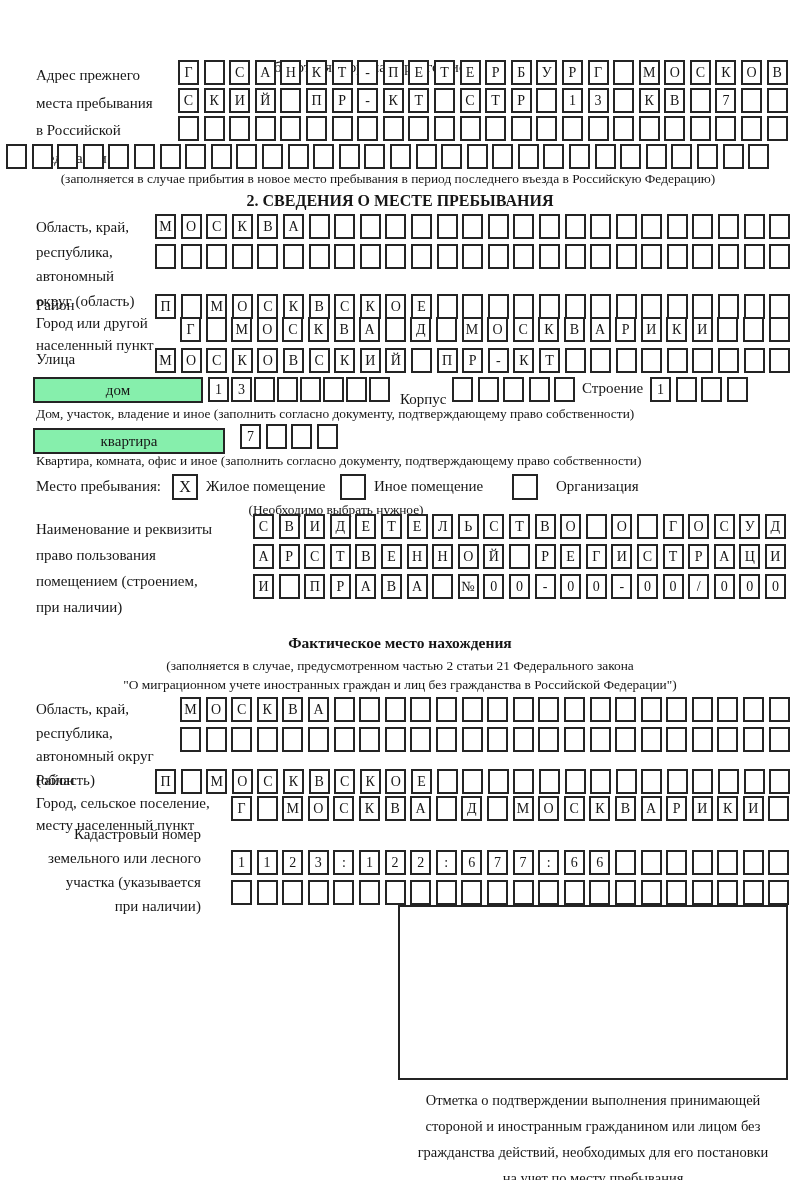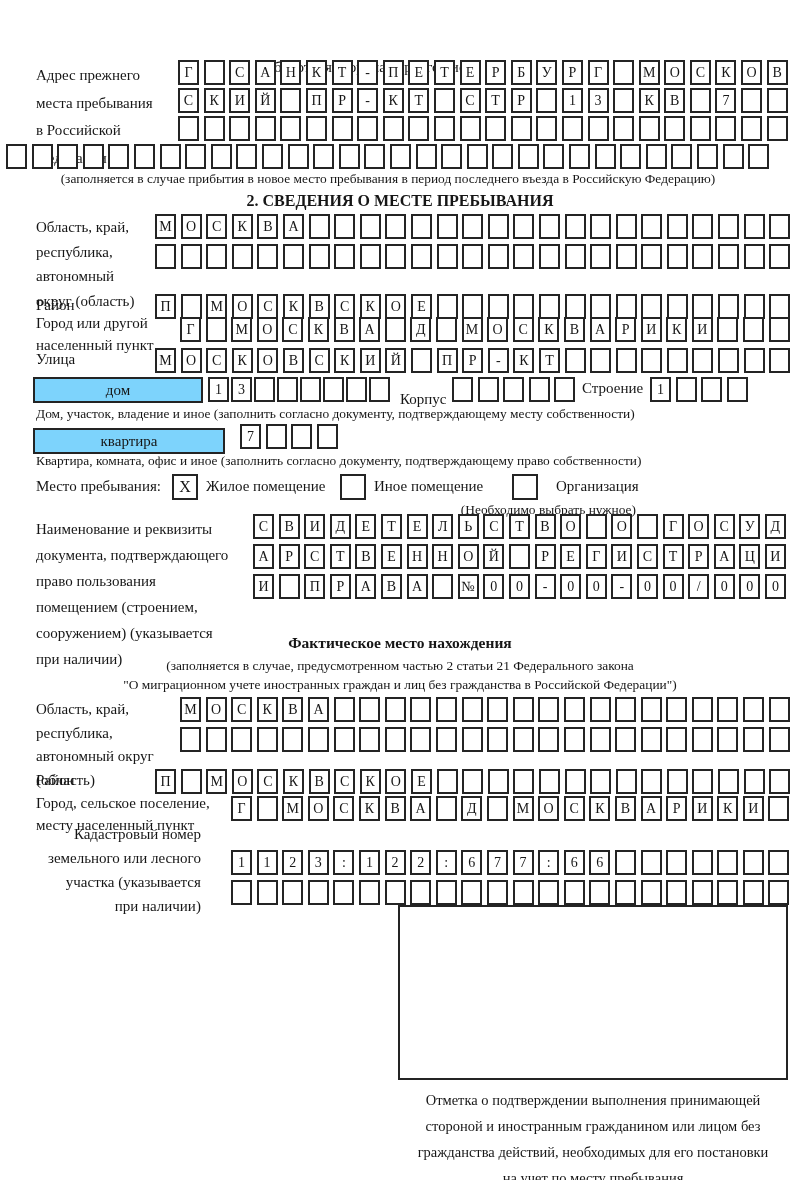--- a/index.html
+++ b/index.html
@@ -16,21 +16,21 @@
     font-size:14px;line-height:1;background:#fff;
   }
   .labelblock{position:absolute;font-size:15px;line-height:24.5px;}
   .labelblock div{white-space:nowrap;}
   .inline-label{position:absolute;font-size:15px;white-space:nowrap;}
   .note{position:absolute;font-size:13.4px;white-space:nowrap;}
   .center{text-align:center;}
   .hdr{position:absolute;width:800px;text-align:center;font-weight:bold;font-size:16px;}
   .widebox{
     position:absolute;box-sizing:border-box;border:2px solid #242424;
-    display:flex;align-items:center;justify-content:center;font-size:15px;background:#7dd3fc;
+    display:flex;align-items:center;justify-content:center;font-size:15px;background:#86efac;
   }
   .checkbox{
     position:absolute;width:26px;height:26px;box-sizing:border-box;border:2px solid #242424;
     display:flex;align-items:center;justify-content:center;font-size:16px;background:#fff;
   }
   .bigbox{position:absolute;box-sizing:border-box;border:2px solid #242424;background:#fff;}
   .stampnote{position:absolute;font-size:14.5px;line-height:26px;text-align:center;}
 </style>
 </head>
 <body>
@@ -328,46 +328,44 @@
       <span class="cell"></span>
       <span class="cell"></span>
     </div>
   <div class="inline-label" style="top:380px;left:582px;">Строение</div>
   <div class="cellrow" style="top:377px;left:650px;">
       <span class="cell">1</span>
       <span class="cell"></span>
       <span class="cell"></span>
       <span class="cell"></span>
     </div>
-  <div class="note" style="top:406px;left:36px;">Дом, участок, владение и иное (заполнить согласно документу, подтверждающему месту собственности)</div>
+  <div class="note" style="top:406px;left:36px;">Дом, участок, владение и иное (заполнить согласно документу, подтверждающему право собственности)</div>
 
   <div class="widebox" style="top:428px;left:33px;width:192px;height:26px;">квартира</div>
   <div class="cellrow" style="top:424px;left:240px;">
       <span class="cell">7</span>
       <span class="cell"></span>
       <span class="cell"></span>
       <span class="cell"></span>
     </div>
   <div class="note" style="top:453px;left:36px;">Квартира, комната, офис и иное (заполнить согласно документу, подтверждающему право собственности)</div>
 
   <div class="inline-label" style="top:478px;left:36px;">Место пребывания:</div>
   <span class="checkbox" style="top:474px;left:172px;">X</span>
   <div class="inline-label" style="top:478px;left:206px;">Жилое помещение</div>
   <span class="checkbox" style="top:474px;left:340px;"></span>
   <div class="inline-label" style="top:478px;left:374px;">Иное помещение</div>
   <span class="checkbox" style="top:474px;left:512px;"></span>
   <div class="inline-label" style="top:478px;left:556px;">Организация</div>
-  <div class="note center" style="top:502px;left:36px;width:600px;text-align:right;">(Необходимо выбрать нужное)</div>
+  <div class="note center" style="top:502px;left:36px;width:600px;">(Необходимо выбрать нужное)</div>
 
   <div class="labelblock" style="top:516px;left:36px;line-height:26px;">
     <div>Наименование и реквизиты</div>
-    <div>документа, подтверждающего</div>
     <div>право пользования</div>
     <div>помещением (строением,</div>
-    <div>сооружением) (указывается</div>
     <div>при наличии)</div>
   </div>
   <div class="cellrow" style="top:514px;left:253px;">
       <span class="cell">С</span>
       <span class="cell">В</span>
       <span class="cell">И</span>
       <span class="cell">Д</span>
       <span class="cell">Е</span>
       <span class="cell">Т</span>
       <span class="cell">Е</span>

